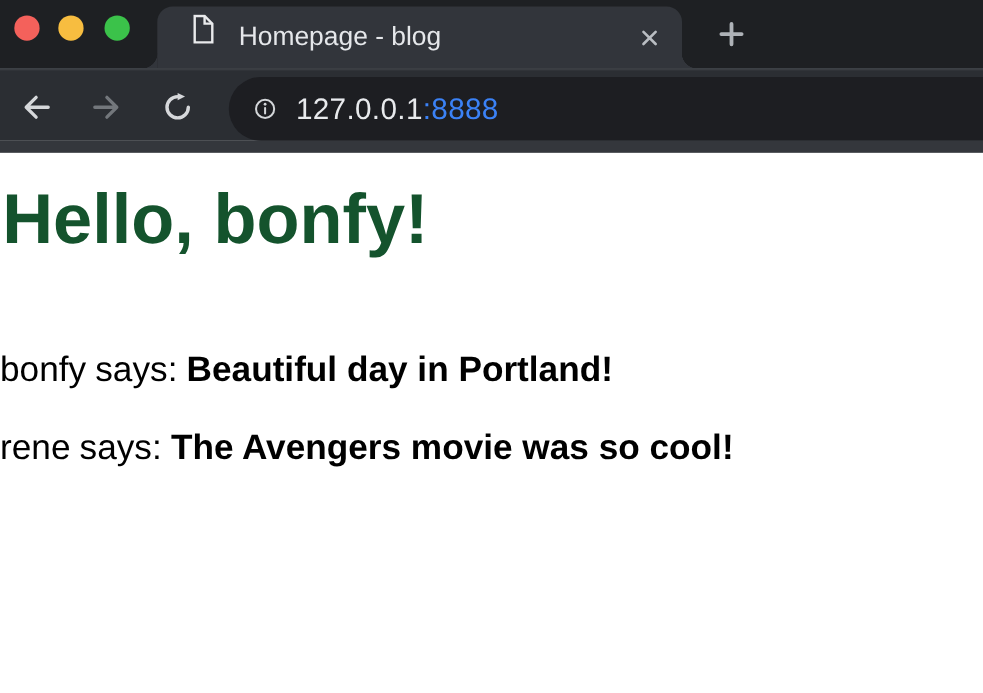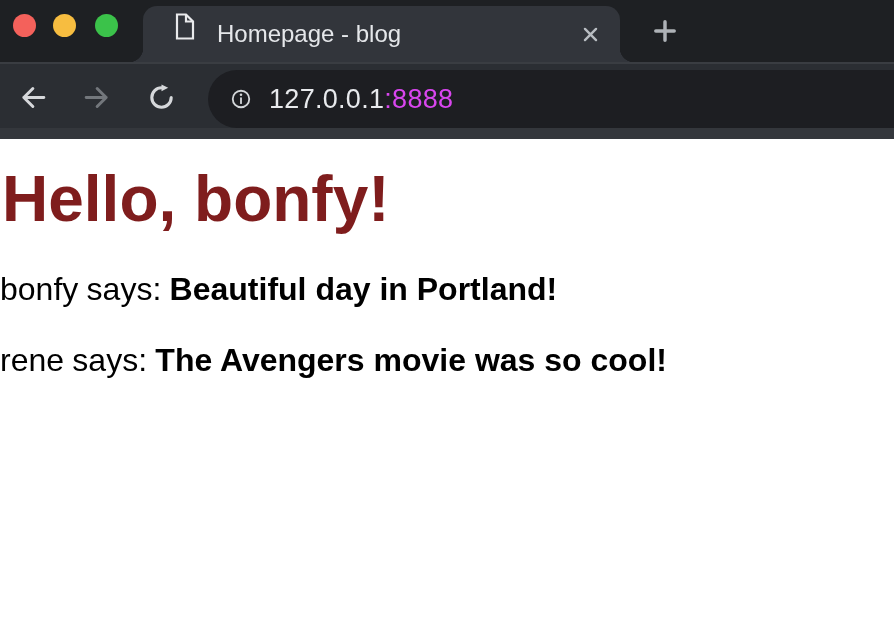--- a/index.html
+++ b/index.html
@@ -116,21 +116,21 @@
     flex: 0 0 auto;
     cursor: pointer;
   }
   .omnibox-url {
     margin-left: 17px;
     font-size: 27px;
     color: #e8eaed;
     white-space: nowrap;
     letter-spacing: 0.3px;
   }
-  .omnibox-url .url-port { color: #d946ef; }
+  .omnibox-url .url-port { color: #3b82f6; }
 
   .toolbar-band {
     position: absolute;
     left: 0; top: 128px;
     width: 894px; height: 11px;
     background: #34373c;
   }
 
   
   .content {
@@ -139,29 +139,29 @@
     width: 894px; height: 491px;
     background: #ffffff;
     color: #000000;
     overflow: hidden;
   }
   .page-heading {
     margin: 28px 0 0 2px;
     font-size: 64px;
     line-height: 1;
     font-weight: 700;
-    color: #7f1d1d;
+    color: #14532d;
   }
   .post {
     font-size: 32px;
     line-height: 1;
     color: #000000;
     white-space: nowrap;
   }
-  .post-1 { margin-top: 42px; }
+  .post-1 { margin-top: 88px; }
   .post-2 { margin-top: 39px; }
   .post .says { margin: 0 0.26em; }
   .post .message { font-weight: 700; }
 
   svg { display: block; }
 </style>
 </head>
 <body>
 
 <div class="screen">

